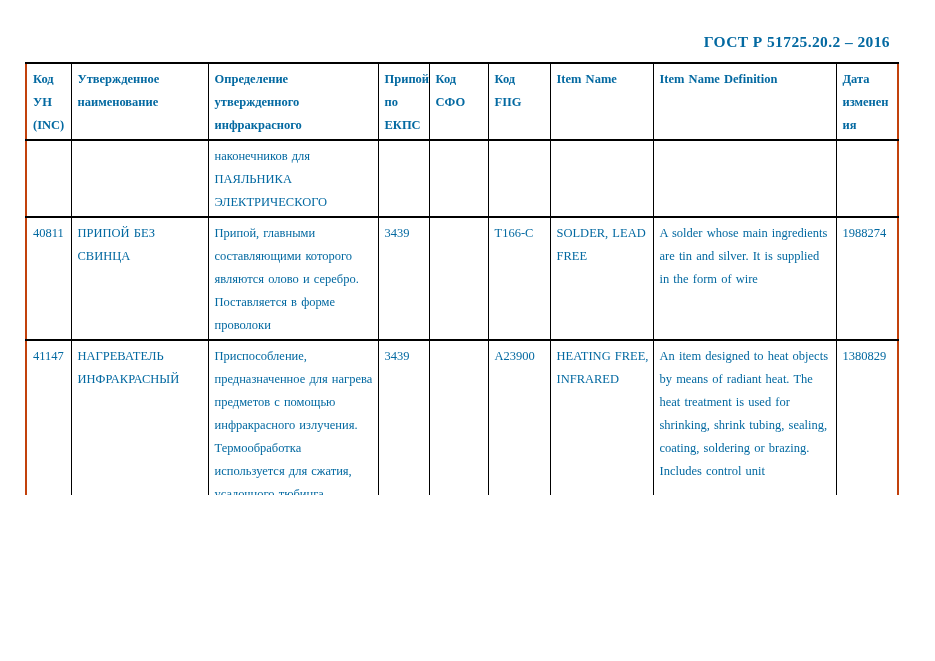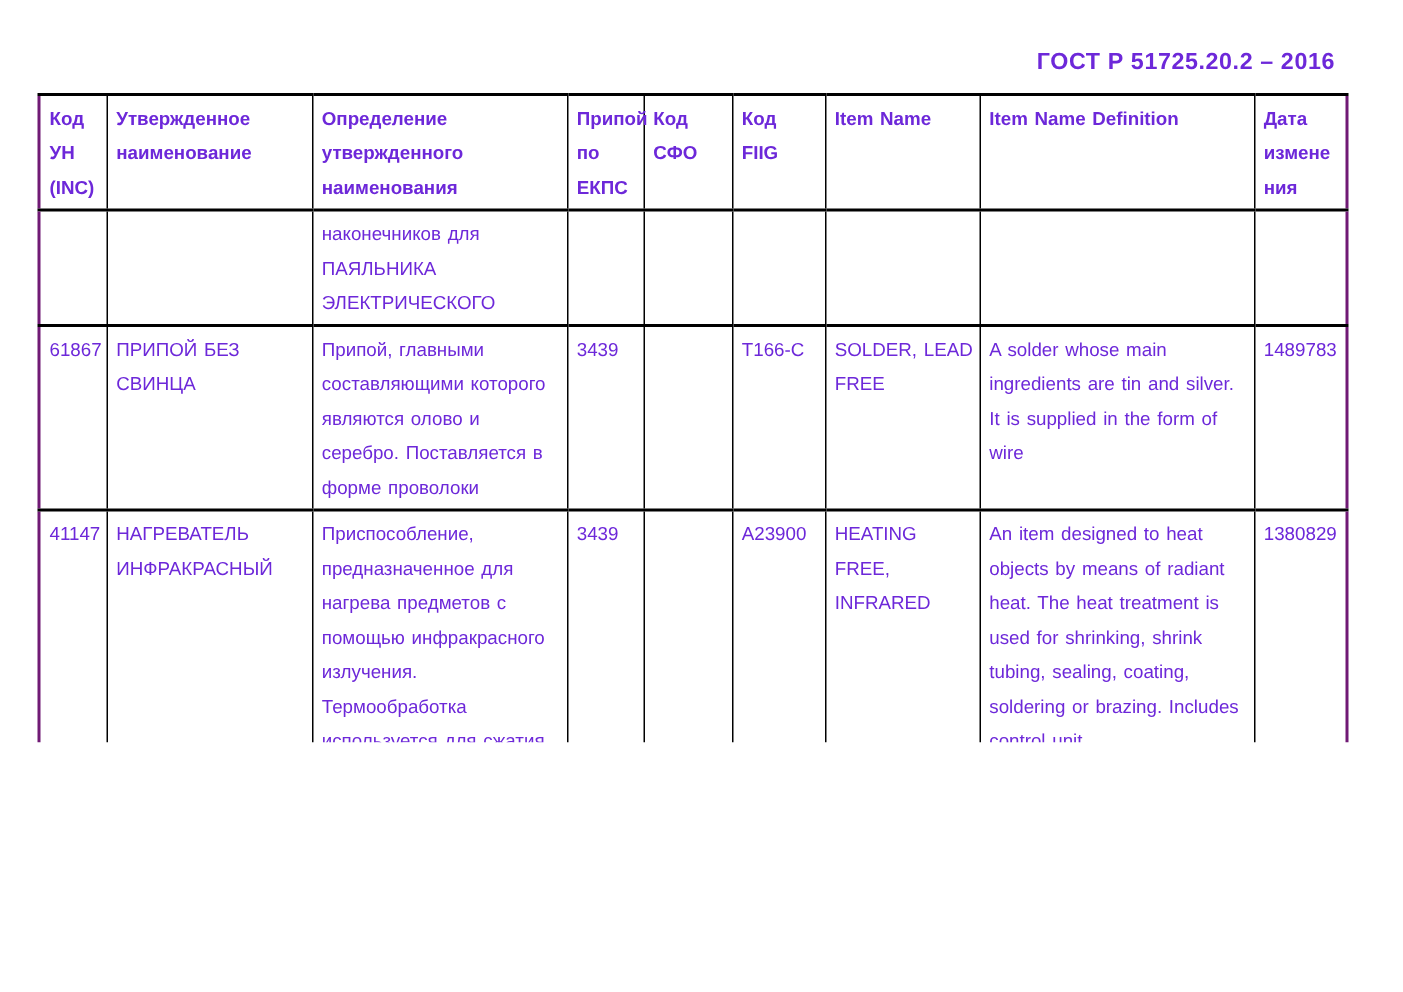--- a/index.html
+++ b/index.html
@@ -2,41 +2,41 @@
 <html><head>
 <meta charset="utf-8">
 <style>
   * { margin: 0; padding: 0; box-sizing: border-box; }
   html, body { background: #ffffff; }
   .page {
     position: relative;
     width: 935px;
     height: 495px;
     background: #ffffff;
-    font-family: Liberation Sans, sans-serif;
-    color: #6d28d9;
+    font-family: Liberation Serif, serif;
+    color: #0369a1;
     overflow: hidden;
   }
   .doc-title {
     position: absolute;
     top: 33px;
     right: 45px;
     font-size: 15.5px;
     font-weight: bold;
     letter-spacing: 0.4px;
     white-space: nowrap;
   }
   table.gost-table {
     position: absolute;
     left: 25px;
     top: 62px;
     width: 872px;
     border-collapse: collapse;
     table-layout: fixed;
-    border: 2px solid #701a75;
+    border: 2px solid #c2410c;
   }
   table.gost-table th,
   table.gost-table td {
     border-left: 1.3px solid #000;
     border-right: 1.3px solid #000;
     border-top: 2px solid #000;
     border-bottom: 2px solid #000;
     vertical-align: top;
     text-align: left;
     padding: 4px 4px 2px 6px;
@@ -73,21 +73,21 @@
       <col style="width:59px">
       <col style="width:62px">
       <col style="width:103px">
       <col style="width:183px">
       <col style="width:62px">
     </colgroup>
     <thead>
       <tr>
         <th>Код УН (INC)</th>
         <th>Утвержденное наименование</th>
-        <th>Определение утвержденного наименования</th>
+        <th>Определение утвержденного инфракрасного</th>
         <th>Припой по ЕКПС</th>
         <th>Код СФО</th>
         <th>Код FIIG</th>
         <th>Item Name</th>
         <th>Item Name Definition</th>
         <th class="wrap-any">Дата изменения</th>
       </tr>
     </thead>
     <tbody>
       <tr>
@@ -95,29 +95,29 @@
         <td></td>
         <td>наконечников для ПАЯЛЬНИКА ЭЛЕКТРИЧЕСКОГО</td>
         <td></td>
         <td></td>
         <td></td>
         <td></td>
         <td></td>
         <td></td>
       </tr>
       <tr>
-        <td>61867</td>
+        <td>40811</td>
         <td>ПРИПОЙ БЕЗ СВИНЦА</td>
         <td>Припой, главными составляющими которого являются олово и серебро. Поставляется в форме проволоки</td>
         <td>3439</td>
         <td></td>
         <td>T166-C</td>
         <td>SOLDER, LEAD FREE</td>
         <td>A solder whose main ingredients are tin and silver. It is supplied in the form of wire</td>
-        <td>1489783</td>
+        <td>1988274</td>
       </tr>
       <tr>
         <td>41147</td>
         <td>НАГРЕВАТЕЛЬ ИНФРАКРАСНЫЙ</td>
         <td>Приспособление, предназначенное для нагрева предметов с помощью инфракрасного излучения. Термообработка используется для сжатия, усадочного тюбинга, герметизации, покрытия, припоя мягкого или твердого. Включает блок</td>
         <td>3439</td>
         <td></td>
         <td>A23900</td>
         <td>HEATING FREE, INFRARED</td>
         <td>An item designed to heat objects by means of radiant heat. The heat treatment is used for shrinking, shrink tubing, sealing, coating, soldering or brazing. Includes control unit</td>

